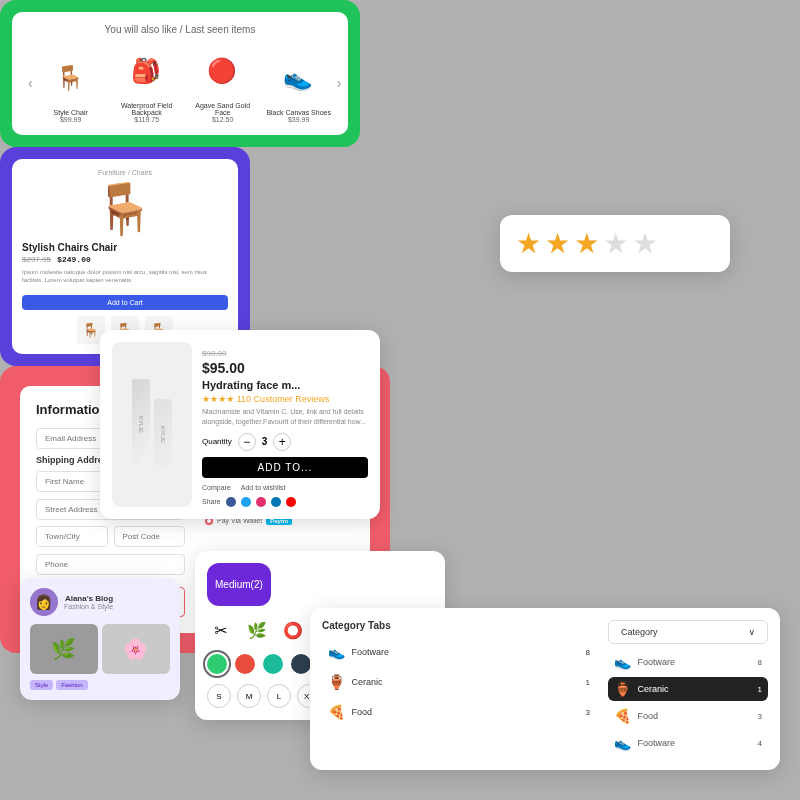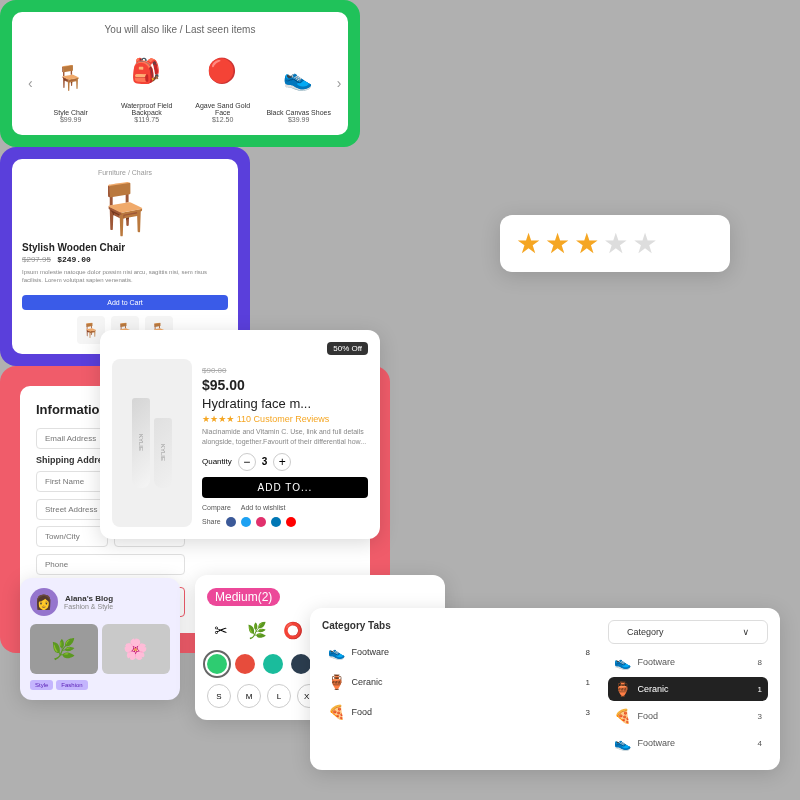--- a/index.html
+++ b/index.html
@@ -224,21 +224,21 @@
       align-items: center;
       justify-content: center;
       font-size: 12px;
       color: #aaa;
       padding: 8px;
       min-height: 100px;
     }
     .hydrating-info { flex: 1; }
     .hydrating-price-old { font-size: 8px; color: #aaa; text-decoration: line-through; }
     .hydrating-price-new { font-size: 14px; font-weight: 700; color: #222; margin-bottom: 3px; }
-    .hydrating-name { font-size: 13px; font-weight: 400; color: #222; margin-bottom: 3px; }
+    .hydrating-name { font-size: 11px; font-weight: 700; color: #222; margin-bottom: 3px; }
     .hydrating-stars { color: #f5a623; font-size: 9px; margin-bottom: 3px; }
     .hydrating-desc { font-size: 7px; color: #888; line-height: 1.4; margin-bottom: 6px; }
     .qty-row { display: flex; align-items: center; gap: 6px; font-size: 8px; margin-bottom: 6px; }
     .qty-btn { width: 18px; height: 18px; border-radius: 50%; border: 1px solid #ccc; background: #fff; font-size: 12px; cursor: pointer; display: flex; align-items: center; justify-content: center; line-height: 1; }
     .qty-val { font-weight: 600; font-size: 10px; }
     .add-btn {
       background: #000000;
       color: #fff;
       border: none;
       border-radius: 4px;
@@ -308,21 +308,21 @@
     .blog-tag { background: #c4b5fd; color: #5b21b6; font-size: 6px; padding: 2px 5px; border-radius: 3px; }
 
     
     .size-card {
       bottom: 80px;
       left: 195px;
       width: 250px;
       padding: 12px;
       border-radius: 12px;
     }
-    .size-badge { background: #ec4899; color: #fff; font-size: 12px; padding: 2px 8px; border-radius: 12px; display: inline-block; margin-bottom: 10px; }
+    .size-badge { background: #6d28d9; color: #fff; font-size: 10px; padding: 16px 8px; border-radius: 12px; display: inline-block; margin-bottom: 10px; }
     .size-icons { display: flex; gap: 8px; margin-bottom: 10px; align-items: center; }
     .size-icon { width: 28px; height: 28px; display: flex; align-items: center; justify-content: center; font-size: 16px; }
     .color-row { display: flex; gap: 8px; margin-bottom: 10px; align-items: center; }
     .color-dot { width: 20px; height: 20px; border-radius: 50%; cursor: pointer; }
     .color-dot.selected { outline: 2px solid #666; outline-offset: 2px; }
     .letter-sizes { display: flex; gap: 6px; }
     .size-btn {
       width: 24px;
       height: 24px;
       border-radius: 50%;
@@ -362,21 +362,21 @@
     .cat-icon { font-size: 14px; }
     .cat-count { margin-left: auto; font-size: 8px; color: inherit; }
 
     
     .cat-dropdown-header {
       display: flex;
       justify-content: space-between;
       align-items: center;
       border: 1px solid #ddd;
       border-radius: 6px;
-      padding: 6px 18px;
+      padding: 6px 12px;
       font-size: 9px;
       color: #333;
       cursor: pointer;
       margin-bottom: 6px;
       gap: 16px;
     }
     .cat-dropdown-item {
       display: flex;
       align-items: center;
       gap: 6px;
@@ -421,21 +421,21 @@
         </div>
       <span class="carousel-arrow">›</span>
     </div>
   </div>
 </div>
 
 <div class="product-card">
   <div class="product-inner">
     <div class="product-header">Furniture / Chairs</div>
     <div class="product-main-img">🪑</div>
-    <div class="product-title">Stylish Wooden Chair</div>
+    <div class="product-title">Stylish Chairs Chair</div>
     <div class="product-prices">
       <span class="old">$297.95</span>
       <span class="new">$249.00</span>
     </div>
     <div class="product-desc">Ipsum molestie natoque dolor possim nisi arcu, sagittis nisi, sem risus facilisis. Lorem volutpat sapien venenatis.</div>
     <button class="add-to-cart-btn">Add to Cart</button>
     <div class="product-thumbs">
       <div class="thumb">🪑</div>
       <div class="thumb">🪑</div>
       <div class="thumb">🪑</div>
@@ -500,23 +500,20 @@
       <div class="payment-option">
         <span class="radio-dot"></span>
         <span>Pay Via Wallet</span>
         <span class="paytm-badge">Paytm</span>
       </div>
     </div>
   </div>
 </div>
 
 <div class="card hydrating-card">
-  <div class="hydrating-header">
-    <span class="sale-badge">50% Off</span>
-  </div>
   <div class="hydrating-body">
     <div class="hydrating-img-container">
       <div class="tube-img">
         <div class="tube tall" style="width:18px; background: linear-gradient(135deg, #d5d5d5, #f5f5f5);">
           <span style="font-size:6px; color:#999; writing-mode:vertical-rl;">KYLIE</span>
         </div>
         <div class="tube short" style="width:18px; background: linear-gradient(135deg, #e0e0e0, #f0f0f0);">
           <span style="font-size:6px; color:#999; writing-mode:vertical-rl;">KYLIE</span>
         </div>
       </div>

